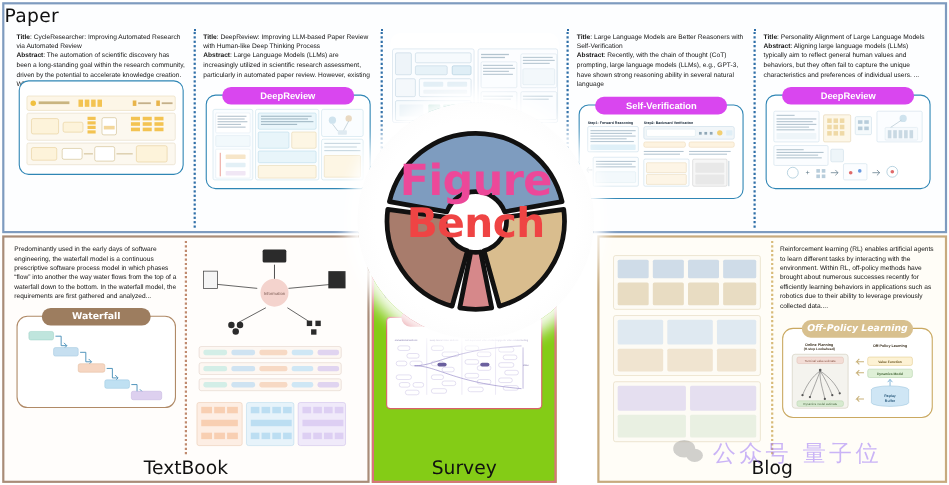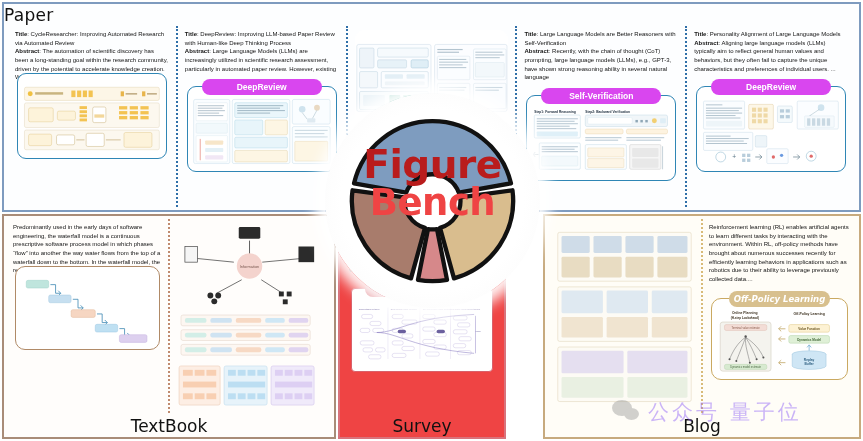--- a/index.html
+++ b/index.html
@@ -65,21 +65,21 @@
   .figframe.redf   { border-color:#d9606a; border-radius:4px; }
   .figframe.goldf  { border-color:#caa961; border-radius:10px; }
 
   
   .bot-region { position:absolute; top: 214px; height: 225px; }
   .bot-title {
     position:absolute; left:0; bottom: 1px; width:100%; text-align:center;
     font-size: 17px; color:#111; font-family:"DejaVu Sans", sans-serif;
   }
   .textbook-region { left: 2px;  width: 334px; border:2px solid #a98c78; background:#fffdfb; }
-  .survey-region   { left: 338px; width: 168px; border:2px solid #d9737c; background:#ef4444; }
+  .survey-region   { left: 338px; width: 168px; border:2px solid #d9737c; background:#84cc16; }
   .blog-region     { left: 543px; width: 318px; border:2px solid #c7aa7e; background:#fffdf7; }
 
   .bcols { position:absolute; left:3px; right:3px; top:3px; bottom:24px; display:flex; }
   .bcol { flex:1 1 0; position:relative; padding: 4px 6px; }
   .bcol.dot-r { border-right: 2px dotted #c26a5e; }
   .bcol.dot-r-gold { border-right: 2px dotted #d8bb79; }
 
   
   .logo-wrap {
     position:absolute; left: 325px; top: 93px; width: 215px; height: 215px;
@@ -87,21 +87,21 @@
   }
   .logo-disc {
     position:absolute; inset:0; border-radius:50%;
     background: radial-gradient(circle at 50% 50%, #ffffff 0 60%, #fdfdfd 72%, rgba(210,210,210,.55) 90%, rgba(255,255,255,0) 100%);
     box-shadow: 0 0 14px 10px rgba(255,255,255,0.95);
   }
   .logo-text {
     position:absolute; left:0; top: 52px; width:100%; text-align:center;
     z-index:3; font-family:"DejaVu Sans", sans-serif; font-weight:700;
   }
-  .logo-figure { display:block; font-size: 39px; color:#b91c1c; line-height:1; letter-spacing:-0.5px;}
+  .logo-figure { display:block; font-size: 39px; color:#ec4899; line-height:1; letter-spacing:-0.5px;}
   .logo-bench  { display:block; font-size: 37px; color:#ef4444; line-height:1.05; letter-spacing:-0.5px;}
 
   
   .watermark {
     position:absolute; left: 612px; top: 398px; z-index: 40;
     display:flex; align-items:center; gap:6px; opacity:.45;
     font-family:"DejaVu Sans", sans-serif; font-size: 21px; color:#8b5cf6;
     letter-spacing: 3px; white-space:nowrap;
   }
   .wm-icon { width:30px; height:24px; position:relative; }
@@ -407,20 +407,21 @@
           </svg>
         </div>
       </div>
     </div>
   </div>
 
   <div class="bot-region textbook-region">
     <div class="bcols">
       <div class="bcol dot-r" style="border-right-color:#c08a6e;">
         <div class="abs-text">Predominantly used in the early days of software engineering, the waterfall model is a continuous prescriptive software process model in which phases “flow” into another the way water flows from the top of a waterfall down to the bottom. In the waterfall model, the requirements are first gathered and analyzed...</div>
+        <div class="badge brown" style="width:66%;margin-top:5px;">Waterfall</div>
         <div class="figframe brownf" style="height:84px;">
           <svg viewBox="0 0 150 80" width="100%" height="100%">
             <rect x="4" y="5" width="26" height="9" rx="2" fill="#bfe5dd" stroke="#96cfc4" stroke-width=".5"></rect>
             <path d="M32 10 h6 v10 h6 l-3 -3 M44 20 l-3 3" stroke="#4a90b8" stroke-width="1" fill="none"></path>
             <rect x="30" y="22" width="26" height="9" rx="2" fill="#c6dff0" stroke="#9cc4de" stroke-width=".5"></rect>
             <path d="M58 27 h6 v10 h6 l-3 -3 M70 37 l-3 3" stroke="#4a90b8" stroke-width="1" fill="none"></path>
             <rect x="56" y="39" width="28" height="9" rx="2" fill="#f6d6c2" stroke="#e0b494" stroke-width=".5"></rect>
             <path d="M86 44 h6 v10 h6 l-3 -3 M98 54 l-3 3" stroke="#4a90b8" stroke-width="1" fill="none"></path>
             <rect x="84" y="56" width="26" height="9" rx="2" fill="#bfe0f2" stroke="#93c3e0" stroke-width=".5"></rect>
             <path d="M112 61 h6 v8 h6 l-3 -3 M124 69 l-3 3" stroke="#4a90b8" stroke-width="1" fill="none"></path>

